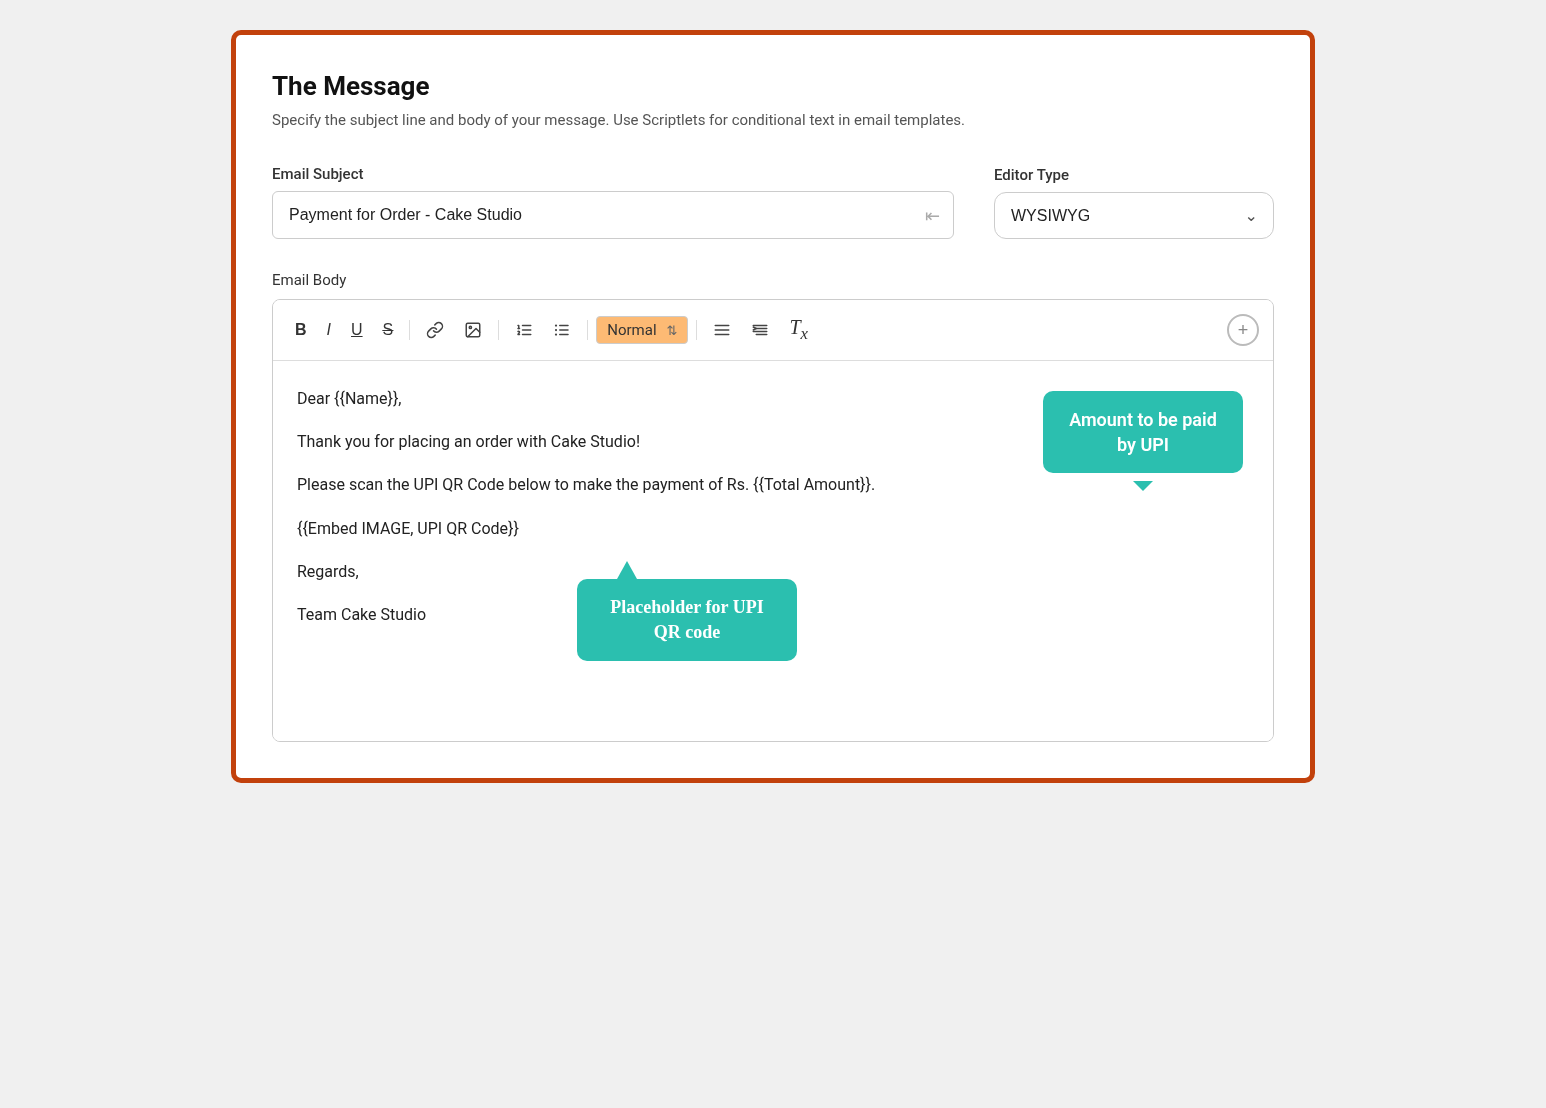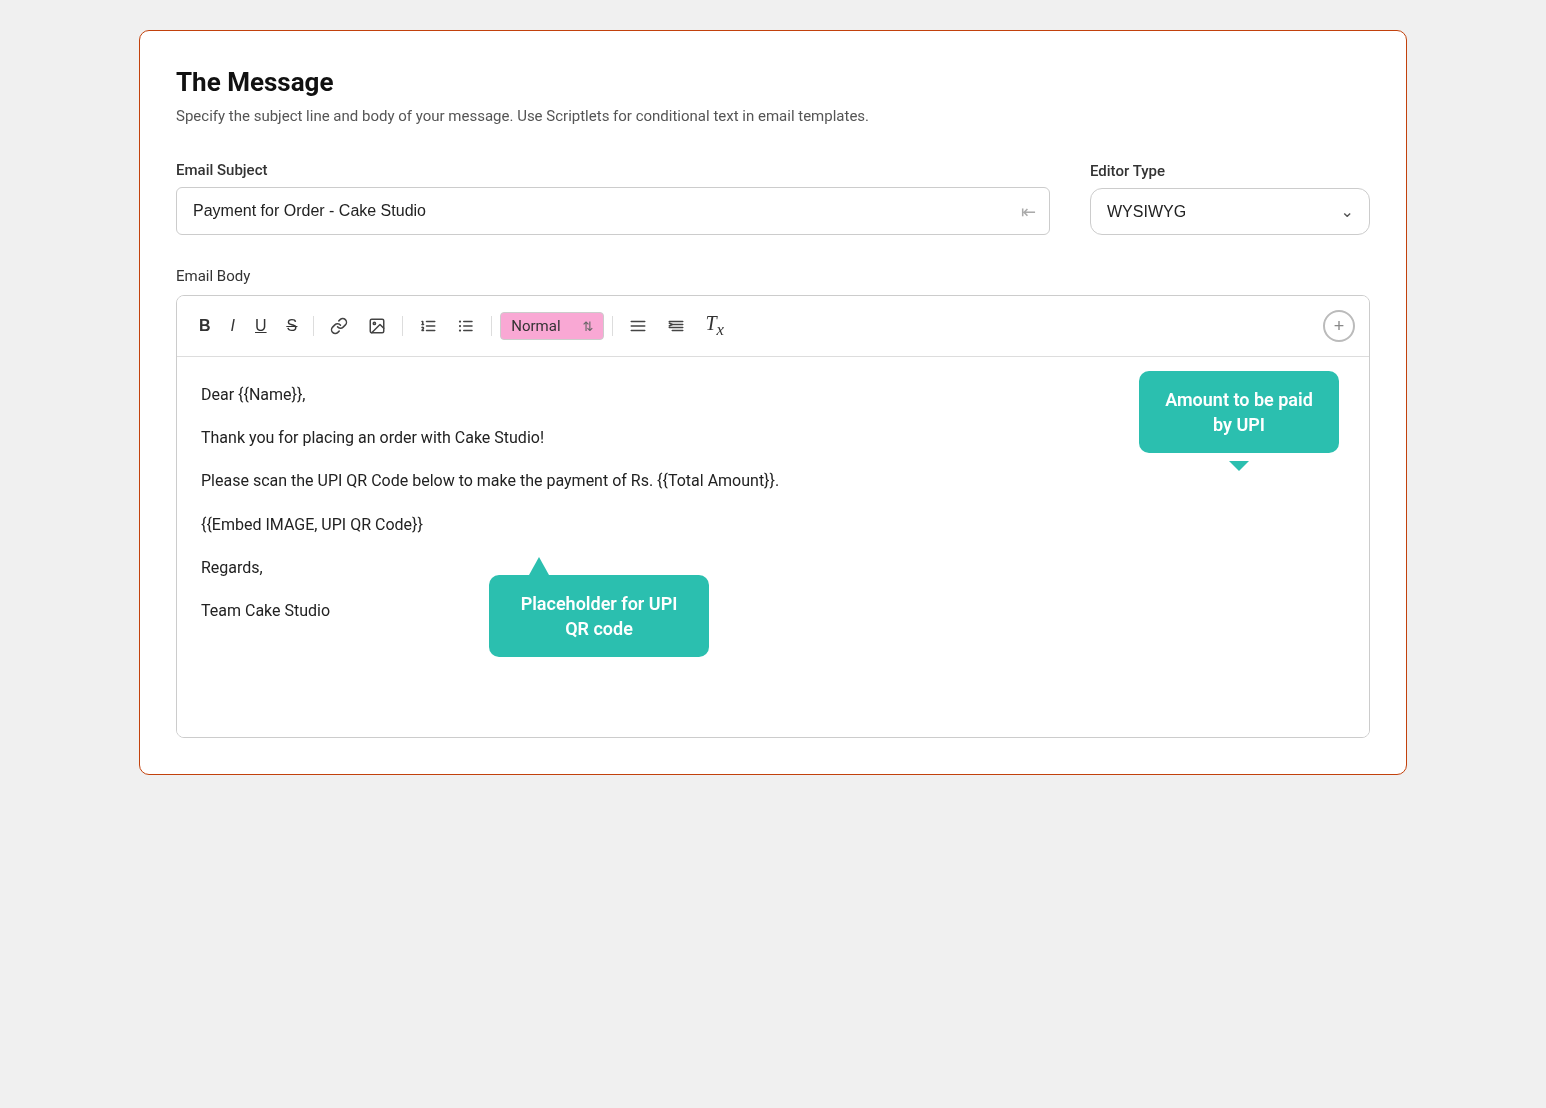--- a/index.html
+++ b/index.html
@@ -7,24 +7,24 @@
       font-family: -apple-system, BlinkMacSystemFont, 'Segoe UI', Roboto, sans-serif;
       background: #f0f0f0;
       display: flex;
       justify-content: center;
       align-items: flex-start;
       padding: 30px;
       min-height: 1108px;
     }
     .container {
       background: #fff;
-      border: 1px solid #c2410c;
+      border: 5px solid #c2410c;
       border-radius: 10px;
       padding: 36px 36px 36px 36px;
-      width: 1268px;
+      width: 1084px;
       max-width: 100%;
     }
     .page-title {
       font-size: 26px;
       font-weight: 700;
       color: #111;
       margin-bottom: 10px;
     }
     .page-subtitle {
       font-size: 15px;
@@ -143,23 +143,23 @@
       margin: 0 4px;
     }
     .toolbar-format-select {
       display: flex;
       align-items: center;
       border: 1px solid #ccc;
       border-radius: 4px;
       padding: 4px 10px;
       font-size: 15px;
       color: #333;
-      background: #f9a8d4;
+      background: #fdba74;
       cursor: pointer;
-      gap: 22px;
+      gap: 10px;
     }
     .toolbar-add-btn {
       margin-left: auto;
       width: 32px;
       height: 32px;
       border-radius: 50%;
       border: 2px solid #bbb;
       background: none;
       cursor: pointer;
       display: flex;
@@ -185,39 +185,40 @@
       border-radius: 10px;
       padding: 16px 22px;
       color: #fff;
       font-size: 18px;
       font-weight: 600;
       text-align: center;
       line-height: 1.4;
     }
     .tooltip-amount {
       background: #2bbfaf;
-      top: 14px;
+      top: 30px;
       right: 30px;
       width: 200px;
     }
     .tooltip-amount::after {
       content: '';
       position: absolute;
       bottom: -18px;
       left: 50%;
       transform: translateX(-50%);
       border-width: 10px 10px 0 10px;
       border-style: solid;
       border-color: #2bbfaf transparent transparent transparent;
     }
     .tooltip-qr {
       background: #2bbfaf;
       bottom: 80px;
-      left: 312px;
+      left: 304px;
       width: 220px;
+      font-family: Liberation Serif, serif;
     }
     .tooltip-qr::before {
       content: '';
       position: absolute;
       top: -18px;
       left: 40px;
       border-width: 0 10px 18px 10px;
       border-style: solid;
       border-color: transparent transparent #2bbfaf transparent;
     }

